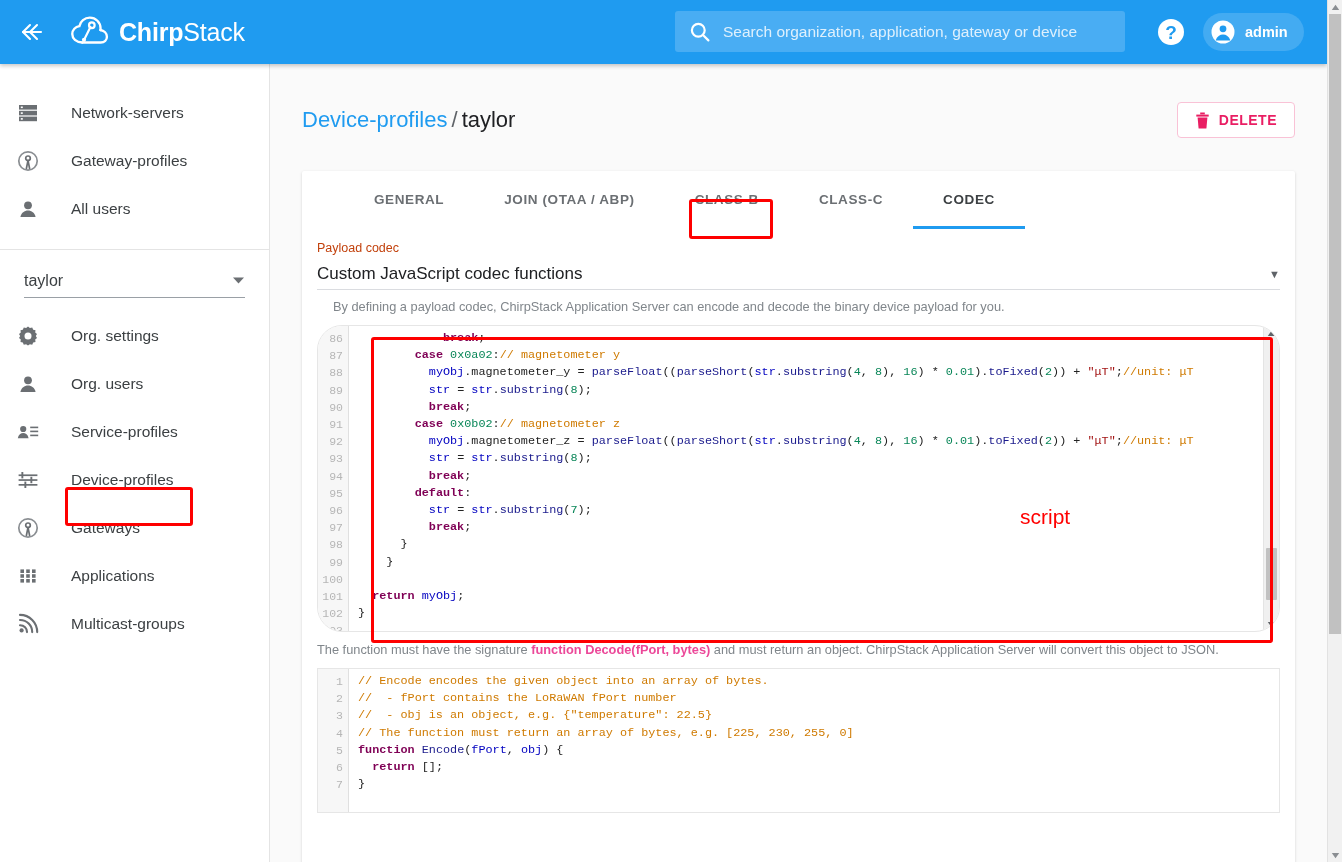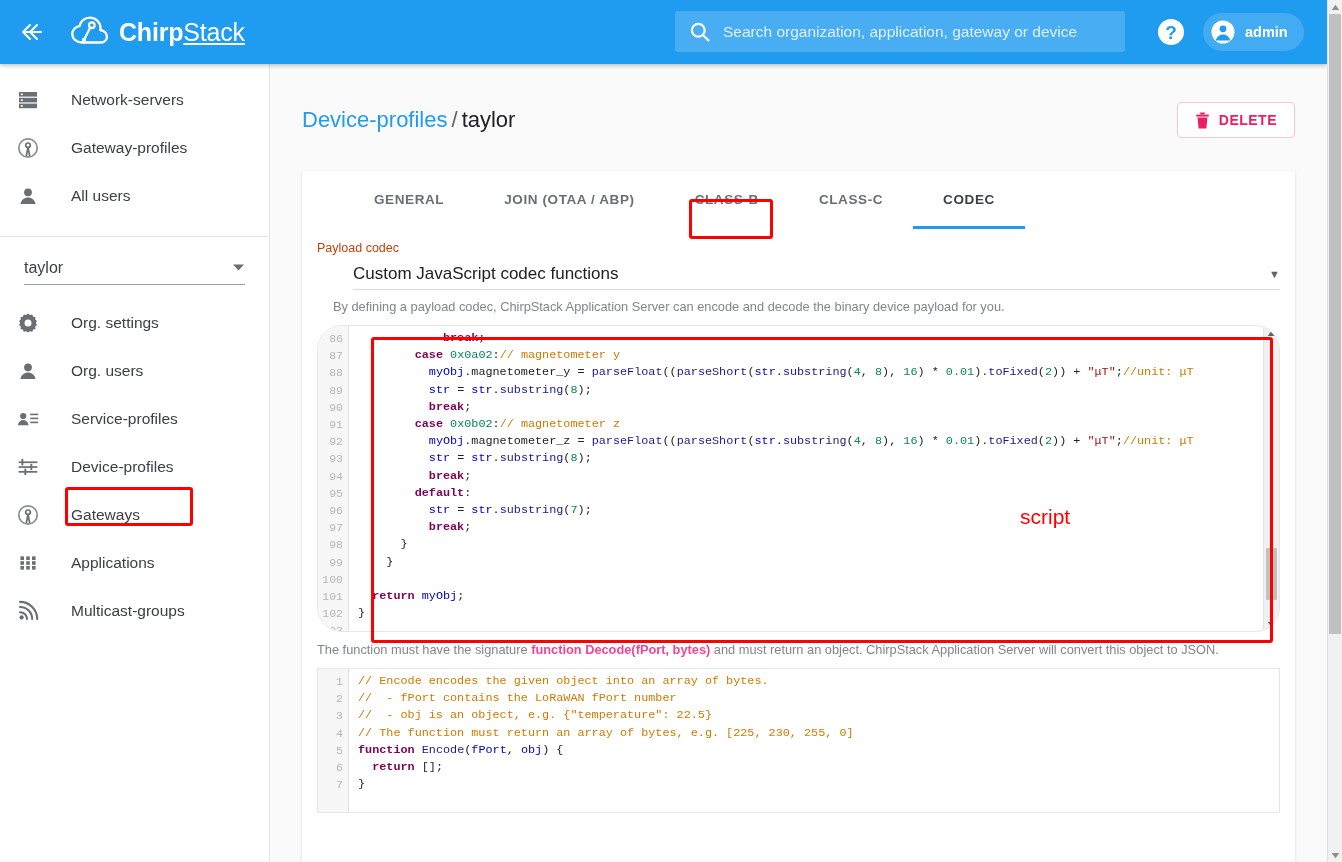--- a/index.html
+++ b/index.html
@@ -28,21 +28,21 @@
   #brand {
     display: flex; align-items: center; gap: 9px;
     margin-left: 6px; cursor: pointer; user-select:none;
   }
   #brand .logo-mark { width: 40px; height: 40px; display:block; }
   #brand .wordmark {
     font-size: 25px; color: #fff; letter-spacing: -.2px;
     white-space: nowrap;
   }
   #brand .wordmark b { font-weight: 700; }
-  #brand .wordmark span { font-weight: 300; text-decoration: underline; }
+  #brand .wordmark span { font-weight: 300; }
 
   #search-wrap {
     position: absolute; left: 675px; top: 11px;
     width: 450px; height: 41px;
     background: rgba(255,255,255,.19);
     border-radius: 3px;
     display: flex; align-items: center;
     padding: 0 14px;
   }
   #search-wrap .mag { flex: 0 0 22px; margin-right: 12px; }
@@ -82,21 +82,21 @@
     cursor: pointer; position: relative;
   }
   .nav-item .ic {
     flex: 0 0 36px; height: 24px;
     display: flex; align-items: center; justify-content: flex-start;
   }
   .nav-item .lbl {
     font-size: 15.5px; color: #3c4043;
     margin-left: 18px; white-space: nowrap;
   }
-  .nav-group-1 { padding-top: 12px; }
+  .nav-group-1 { padding-top: 25px; }
   #sidebar .divider {
     height: 1px; background: #e4e4e4; margin: 16px 0 0 0;
   }
   #org-select {
     margin: 14px 24px 0 24px;
     border-bottom: 1px solid #9aa0a6;
     height: 34px;
     display: flex; align-items: center; justify-content: space-between;
     cursor: pointer;
   }
@@ -167,21 +167,21 @@
     content:""; position: absolute; left: 0; right: 0; bottom: -2px;
     height: 3px; background: #1f9bf0;
   }
   #anno-codec { left: 689px; top: 199px; width: 84px; height: 40px; }
 
   #codec-field { padding: 14px 15px 0 15px; }
   .field-label { font-size: 12.5px; color: #c2410c; }
   .select-row {
     display: flex; align-items: center; justify-content: space-between;
     border-bottom: 1px solid #dadce0;
-    height: 32px; margin-top: 3px; cursor: pointer; margin-left: 36px;
+    height: 32px; margin-top: 3px; cursor: pointer;
   }
   .select-row .sel-val { font-size: 17px; color: #202124; }
   .select-row .caret { color: #5f6368; font-size: 11px; }
   .field-help { font-size: 12.8px; color: #80868b; margin-top: 9px; margin-left: 16px; }
 
   
   .editor {
     margin: 11px 15px 0 15px;
     border: 1px solid #e6e6e6;
     background: #fff;

